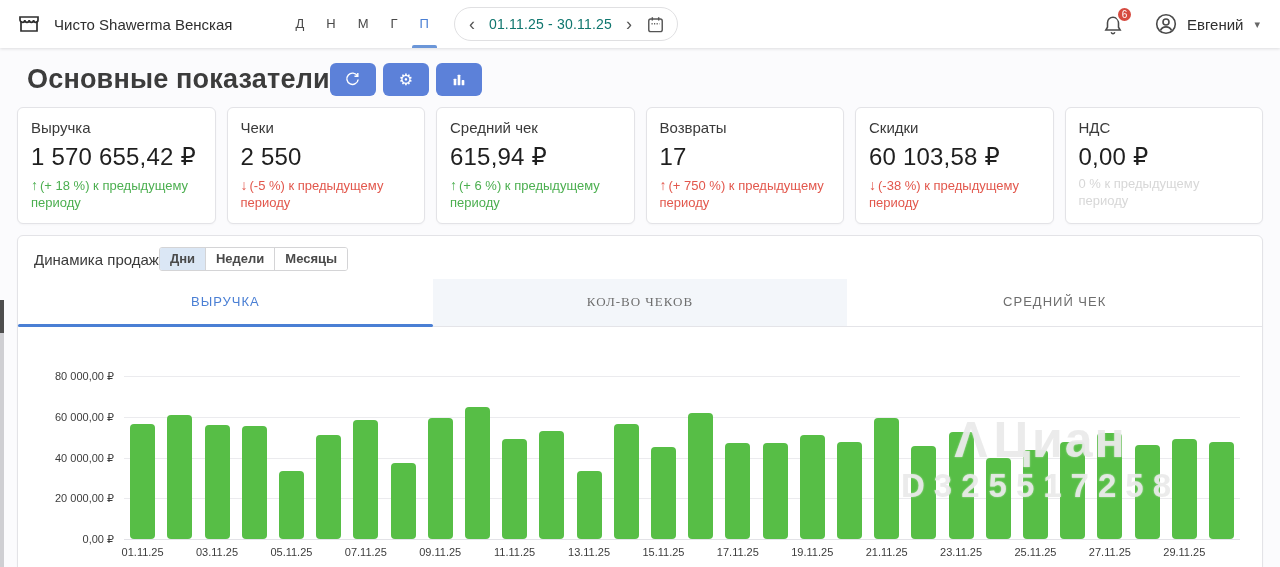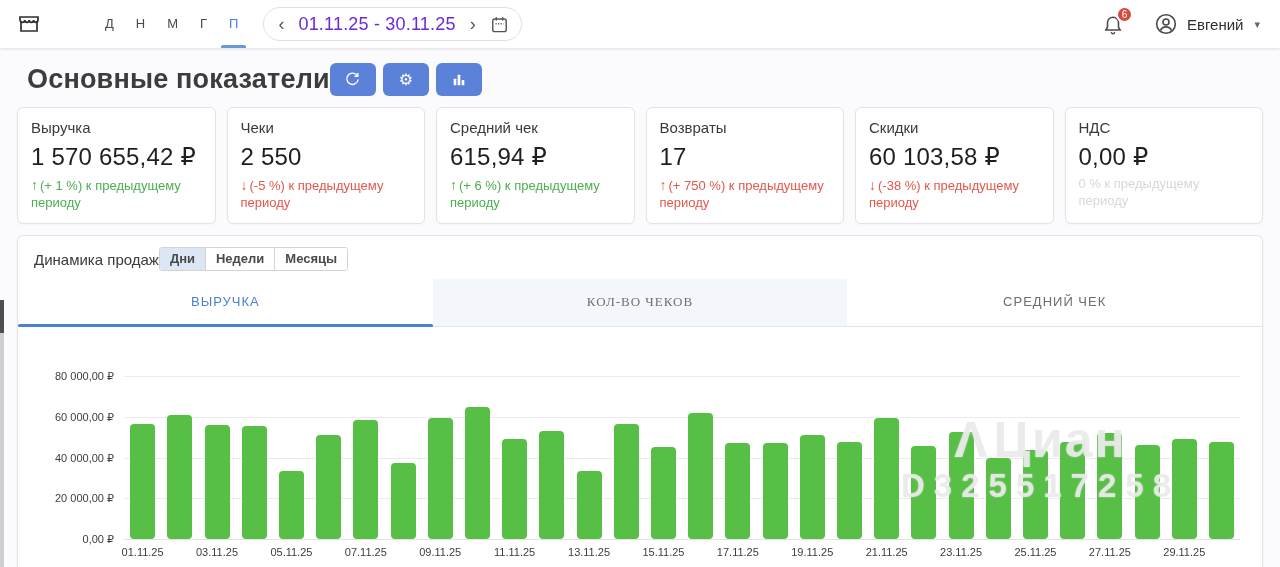--- a/index.html
+++ b/index.html
@@ -17,21 +17,21 @@
   .store-name { margin-left:12px; font-size:15px; color:#2f2f2f; }
   .period-tabs { display:flex; margin-left:52px; height:48px; }
   .period-tab { padding:0 11px; font-size:13px; color:#4a4a4a; line-height:48px;
     position:relative; cursor:pointer; }
   .period-tab.active { color:var(--accent-tab); }
   .period-tab.active::after { content:""; position:absolute; left:3px; right:3px; bottom:0;
     height:3px; background:#6b96d8; border-radius:2px 2px 0 0; }
   .date-pill { margin-left:14px; height:34px; border:1px solid #e0e0e2; border-radius:17px;
     display:flex; align-items:center; padding:0 12px; gap:12px; background:#fff; }
   .chev { font-size:18px; color:#555; line-height:1; cursor:pointer; padding:0 2px; }
-  .date-label { font-size:18px; color:#6d28d9; letter-spacing:.2px; }
+  .date-label { font-size:14px; color:#0f766e; letter-spacing:.2px; }
   .cal { display:flex; cursor:pointer; }
   .spacer { flex:1; }
   .bell-wrap { position:relative; cursor:pointer; margin-right:30px; display:flex; }
   .badge { position:absolute; top:-7px; right:-9px; min-width:17px; height:17px; border-radius:9px;
     background:#d64b40; color:#fff; font-size:10px; display:flex; align-items:center;
     justify-content:center; border:2px solid #fff; padding:0 2px; }
   .user { display:flex; align-items:center; gap:9px; cursor:pointer; }
   .user-name { font-size:15px; color:#2f2f2f; }
   .caret { font-size:11px; color:#666; margin-left:2px; }
 
@@ -97,20 +97,21 @@
 <div class="edge-dark"></div>
 <div class="edge-light"></div>
 
 <header>
   <span class="store-ic">
     <svg width="26" height="24" viewBox="0 0 24 24" fill="none" stroke="#2f2f2f" stroke-width="1.7">
       <path d="M4 9 L4 19 L20 19 L20 9"></path>
       <path d="M3 5 L21 5 L21 8 C21 9.4 19.9 10.3 18.7 10.3 C17.5 10.3 16.6 9.4 16.6 8 C16.6 9.4 15.6 10.3 14.4 10.3 C13.2 10.3 12.2 9.4 12.2 8 C12.2 9.4 11.2 10.3 10 10.3 C8.8 10.3 7.8 9.4 7.8 8 C7.8 9.4 6.9 10.3 5.7 10.3 C4.4 10.3 3 9.4 3 8 Z"></path>
     </svg>
   </span>
+  <span class="store-name">Чисто Shawerma Венская</span>
 
   <nav class="period-tabs">
       <div class="period-tab">Д</div>
       <div class="period-tab">Н</div>
       <div class="period-tab">М</div>
       <div class="period-tab">Г</div>
       <div class="period-tab active">П</div>
     </nav>
 
   <div class="date-pill">
@@ -167,21 +168,21 @@
         <rect x="16" y="12" width="4" height="8" rx="1"></rect>
       </svg>
     </button>
   </div>
 </div>
 
 <section class="kpis">
     <div class="kpi">
       <div class="kpi-label">Выручка</div>
       <div class="kpi-value">1 570 655,42 ₽</div>
-      <div class="kpi-delta positive"><span class="kpi-arrow">↑</span><span>(+ 1 %) к предыдущему периоду</span></div>
+      <div class="kpi-delta positive"><span class="kpi-arrow">↑</span><span>(+ 18 %) к предыдущему периоду</span></div>
     </div>
     <div class="kpi">
       <div class="kpi-label">Чеки</div>
       <div class="kpi-value">2 550</div>
       <div class="kpi-delta negative"><span class="kpi-arrow">↓</span><span>(-5 %) к предыдущему периоду</span></div>
     </div>
     <div class="kpi">
       <div class="kpi-label">Средний чек</div>
       <div class="kpi-value">615,94 ₽</div>
       <div class="kpi-delta positive"><span class="kpi-arrow">↑</span><span>(+ 6 %) к предыдущему периоду</span></div>

